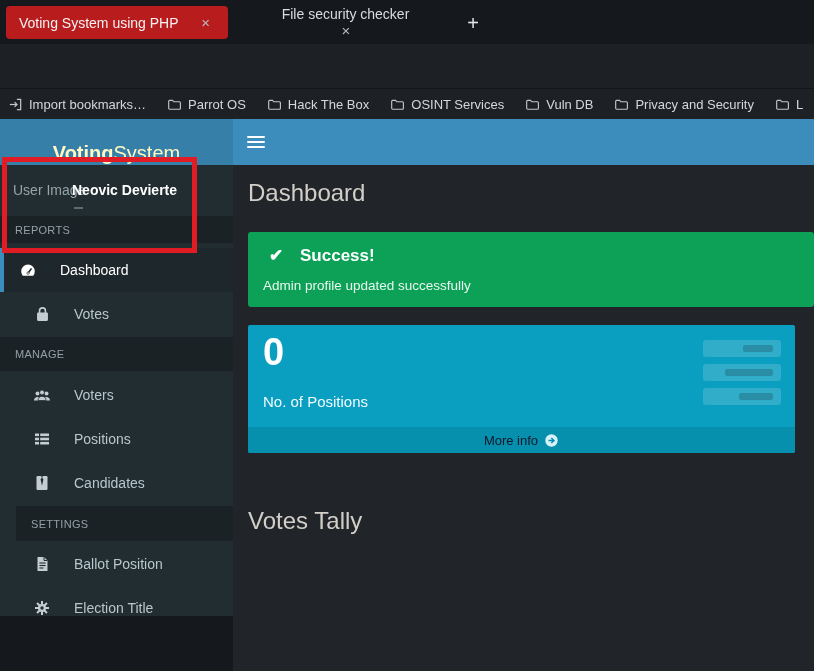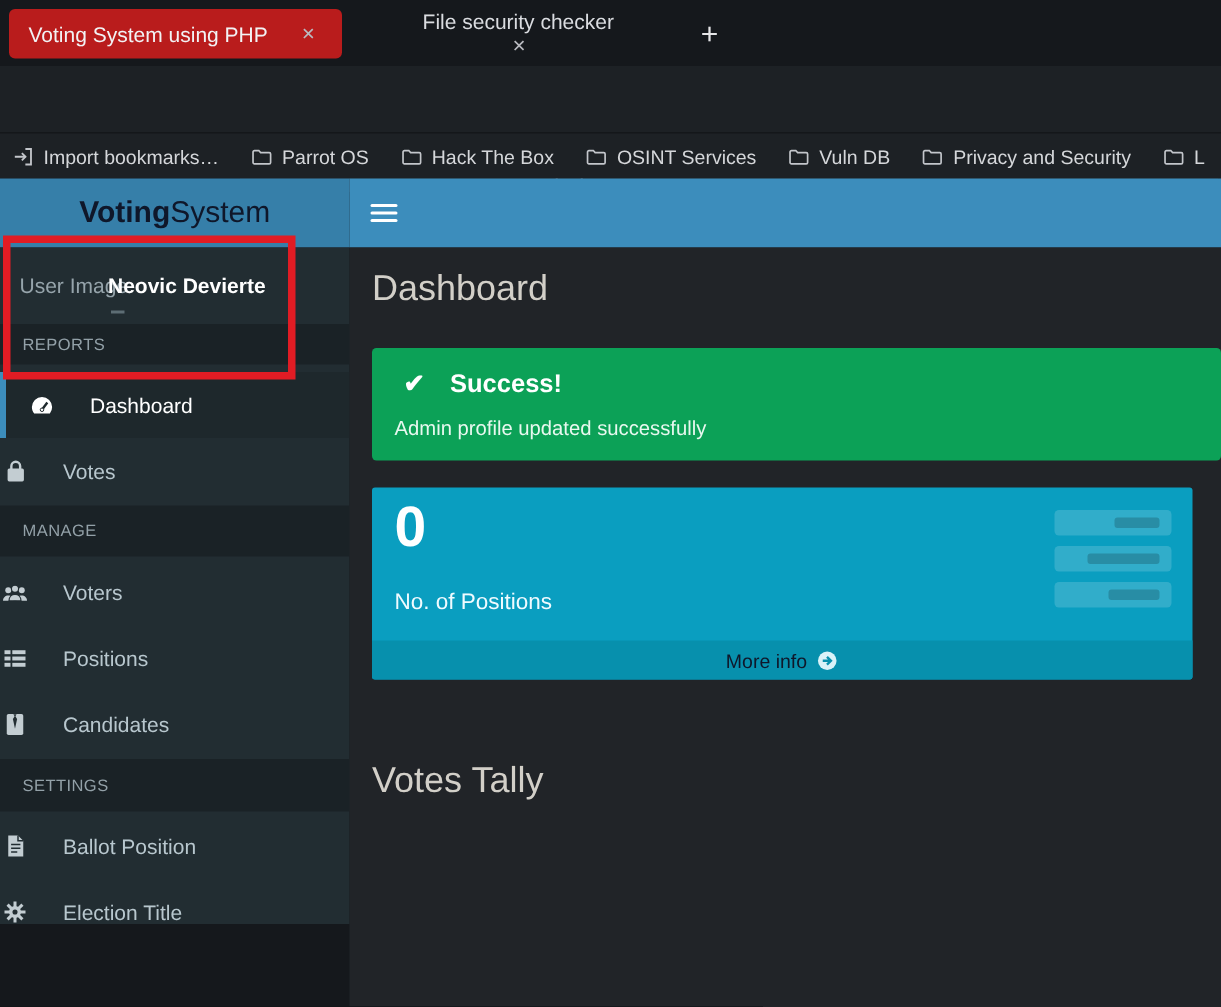--- a/index.html
+++ b/index.html
@@ -22,34 +22,34 @@
   .url-text { margin-left:12px; font-size:15px; white-space:nowrap; }
   .url-host { color:#eaebef; }
   .url-path { color:#9599a3; }
 
   .bookmarksbar { position:absolute; left:0; top:88px; width:814px; height:31px; background:#1d2125; border-top:1px solid #14171a; display:flex; align-items:center; padding-left:8px; gap:21px; overflow:hidden; }
   .bm-item { display:flex; align-items:center; gap:6px; font-size:13px; color:#d5d7da; white-space:nowrap; flex:none; }
   .bm-item svg { flex:none; }
 
   
   .app-header { position:absolute; left:0; top:119px; width:814px; height:46px; }
-  .logo { position:absolute; left:0; top:0; width:233px; height:46px; background:#367fa9; color:#0f172a; font-size:20px; display:flex; align-items:center; justify-content:center; }
+  .logo { position:absolute; left:0; top:0; width:233px; height:46px; background:#367fa9; color:#fef9c3; font-size:20px; display:flex; align-items:flex-end; justify-content:center; }
   .brand-bold { font-weight:700; }
   .brand-light { font-weight:300; }
   .navbar { position:absolute; left:233px; top:0; width:581px; height:46px; background:#3c8dbc; }
   .hamburger { position:absolute; left:14px; top:15px; width:18px; height:16px; display:flex; flex-direction:column; justify-content:space-between; padding:2px 0; }
   .hamburger span { display:block; height:2.4px; background:#fff; border-radius:1px; }
 
   
   .sidebar { position:absolute; left:0; top:165px; width:233px; height:451px; background:#222d32; }
   .alt-text { position:absolute; left:13px; top:17px; font-size:14px; color:#96a4ab; }
   .user-name { position:absolute; left:72px; top:17px; font-size:14px; font-weight:700; color:#fff; white-space:nowrap; }
   .status-dash { position:absolute; left:74px; top:42px; width:9px; height:2px; background:#5d6d74; }
   .side-header { position:absolute; left:0; width:233px; background:#1a2226; color:#93a1a8; font-size:11px; display:flex; align-items:center; padding-left:15px; letter-spacing:.3px; }
-  .menu-item { position:absolute; left:0; width:233px; height:44px; display:flex; align-items:center; padding-left:0; color:#b8c7ce; font-size:14px; cursor:default; }
+  .menu-item { position:absolute; left:0; width:233px; height:44px; display:flex; align-items:center; padding-left:32px; color:#b8c7ce; font-size:14px; cursor:default; }
   .menu-item .mi-icon { width:20px; height:16px; margin-right:22px; display:flex; align-items:center; justify-content:center; color:#c3cdd2; }
   .menu-item.active { background:#1e282c; border-left:4px solid #3c8dbc; padding-left:14px; color:#fff; }
   .menu-item.active .mi-icon { color:#fff; }
 
   
   .content { position:absolute; left:233px; top:165px; width:581px; height:506px; background:#212428; }
   .page-title { position:absolute; left:15px; top:14px; font-size:24px; font-weight:400; color:#d2cfc8; }
   .subtitle { position:absolute; left:15px; top:342px; font-size:24px; font-weight:400; color:#d2cfc8; }
 
   .alert { position:absolute; left:15px; top:67px; width:566px; height:75px; background:#0ca157; border-radius:3px; }
@@ -240,21 +240,21 @@
             <rect x="6.2" y="1.5" width="8.8" height="2.6" fill="currentColor"></rect>
             <rect x="1" y="5.7" width="4" height="2.6" fill="currentColor"></rect>
             <rect x="6.2" y="5.7" width="8.8" height="2.6" fill="currentColor"></rect>
             <rect x="1" y="9.9" width="4" height="2.6" fill="currentColor"></rect>
             <rect x="6.2" y="9.9" width="8.8" height="2.6" fill="currentColor"></rect>
           </svg>
       </span>
       <span>Positions</span>
     </div>
 
-    <div class="side-header" style="top:341px; height:35px;">SETTINGS</div>
+    <div class="side-header" style="top:341px; height:35px;margin-left:16px;">SETTINGS</div>
 
     <div class="menu-item" style="top:377px;">
       <span class="mi-icon">
         <svg width="13" height="16" viewBox="0 0 13 16">
             <path d="M1.5 1h6.5l3.5 3.5V15h-10z" fill="currentColor"></path>
             <path d="M8 1v3.5h3.5" fill="none" stroke="#222d32" stroke-width="1"></path>
             <line x1="3.4" y1="7" x2="9.6" y2="7" stroke="#222d32" stroke-width="1.1"></line>
             <line x1="3.4" y1="9.5" x2="9.6" y2="9.5" stroke="#222d32" stroke-width="1.1"></line>
             <line x1="3.4" y1="12" x2="7.5" y2="12" stroke="#222d32" stroke-width="1.1"></line>
           </svg>

